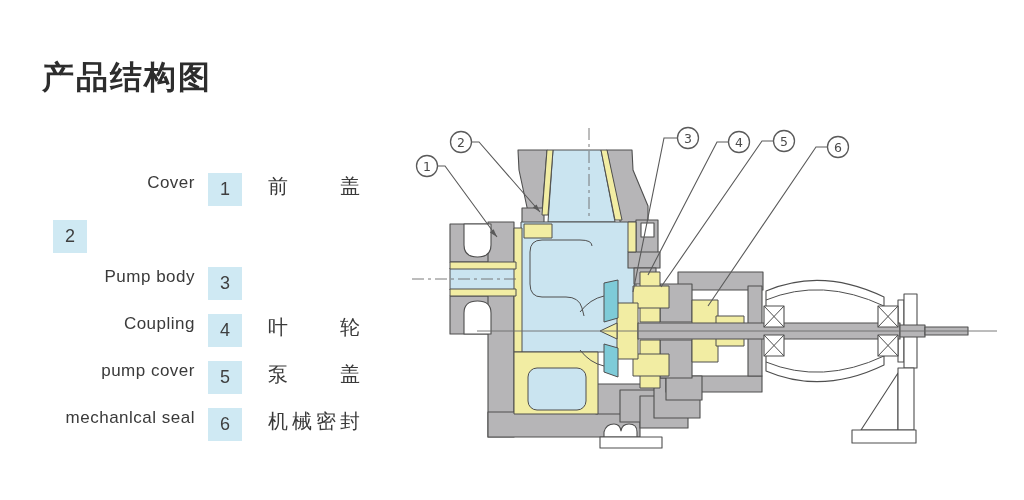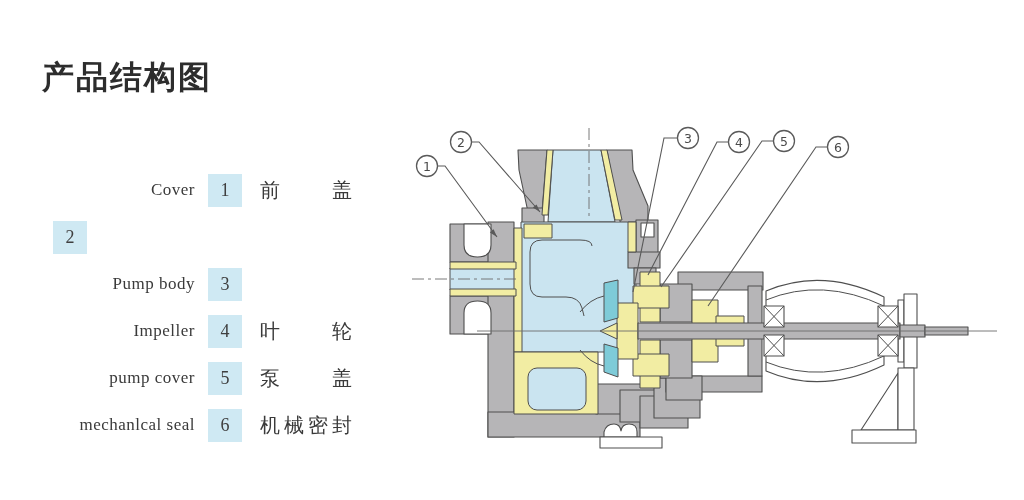--- a/index.html
+++ b/index.html
@@ -11,32 +11,32 @@
   html,body{width:1024px;height:500px;}
   body{
     position:relative;width:1024px;height:500px;background:#ffffff;overflow:hidden;
     font-family:"Liberation Sans", sans-serif;color:var(--text-dark);
   }
   .page-title{
     position:absolute;left:42px;top:56px;font-size:32px;font-weight:bold;
     color:var(--title);letter-spacing:2px;
   }
   .legend{position:absolute;left:40px;top:173px;}
-  .legend-row{display:flex;align-items:center;height:34px;margin-bottom:13px;font-family:Liberation Serif, serif;}
+  .legend-row{display:flex;height:34px;margin-bottom:13px;}
   .legend-en{
     display:inline-block;width:155px;text-align:right;font-size:17px;
     color:var(--text-dark);letter-spacing:0.5px;white-space:nowrap;
   }
   .legend-num{
     display:inline-block;width:34px;height:33px;margin-left:13px;
     background:var(--legend-box);color:#3f3f3f;font-size:18px;
     text-align:center;line-height:33px;
   }
   .legend-zh{
-    display:inline-block;width:92px;margin-left:18px;font-size:20px;
+    display:inline-block;width:92px;margin-left:26px;font-size:20px;
     color:var(--text-dark);text-align:justify;text-align-last:justify;
     white-space:nowrap;
   }
   svg.diagram{position:absolute;left:0;top:0;}
   .metal{fill:var(--metal-gray);stroke:var(--outline);stroke-width:1.1;stroke-linejoin:round;}
   .fluid{fill:var(--fluid-blue);stroke:var(--outline);stroke-width:1;stroke-linejoin:round;}
   .lining{fill:var(--lining-yellow);stroke:var(--outline);stroke-width:1;stroke-linejoin:round;}
   .teal{fill:var(--impeller-teal);stroke:var(--outline);stroke-width:1;}
   .whitepart{fill:#ffffff;stroke:var(--outline);stroke-width:1.1;stroke-linejoin:round;}
   .thin{fill:none;stroke:var(--outline);stroke-width:1;}
@@ -58,21 +58,21 @@
     <span class="legend-zh">前盖</span>
   </div>
   <div class="legend-row">
     <span class="legend-num">2</span>
   </div>
   <div class="legend-row">
     <span class="legend-en">Pump body</span>
     <span class="legend-num">3</span>
   </div>
   <div class="legend-row">
-    <span class="legend-en">Impeller</span>
+    <span class="legend-en">Coupling</span>
     <span class="legend-num">4</span>
     <span class="legend-zh">叶轮</span>
   </div>
   <div class="legend-row">
     <span class="legend-en">pump cover</span>
     <span class="legend-num">5</span>
     <span class="legend-zh">泵盖</span>
   </div>
   <div class="legend-row">
     <span class="legend-en">mechanlcal seal</span>

